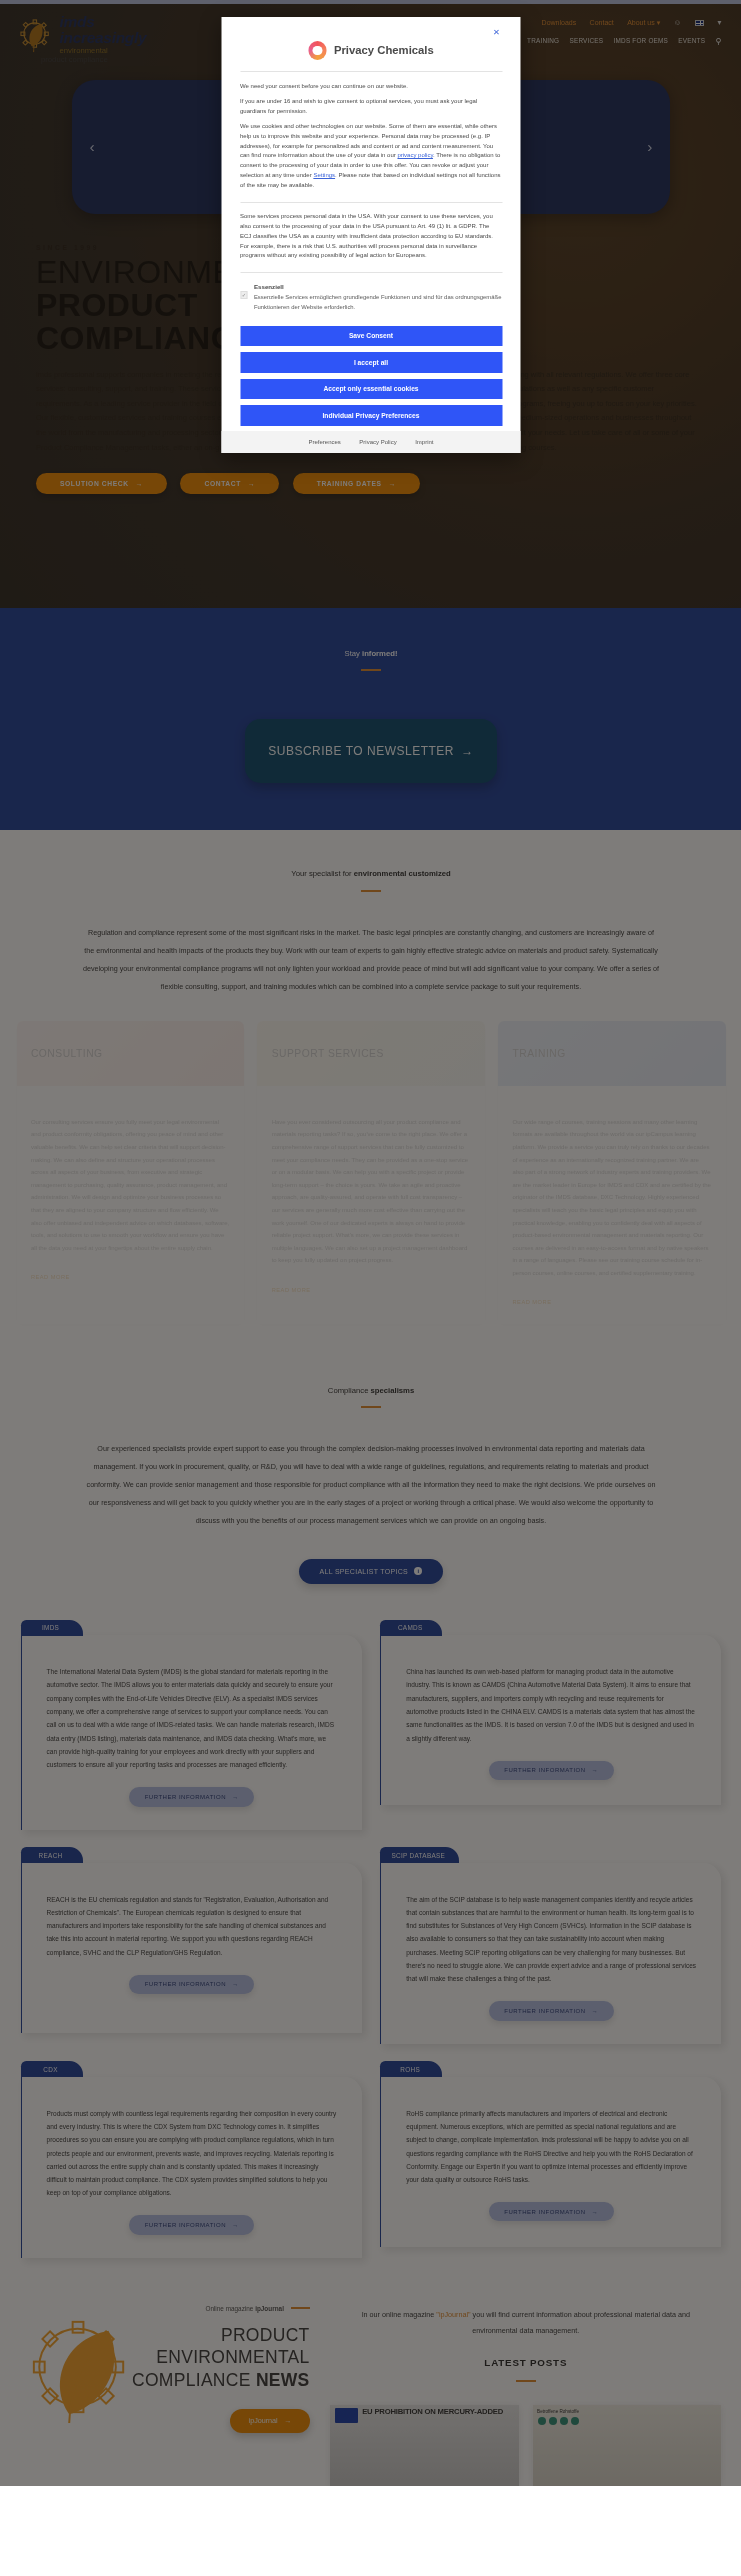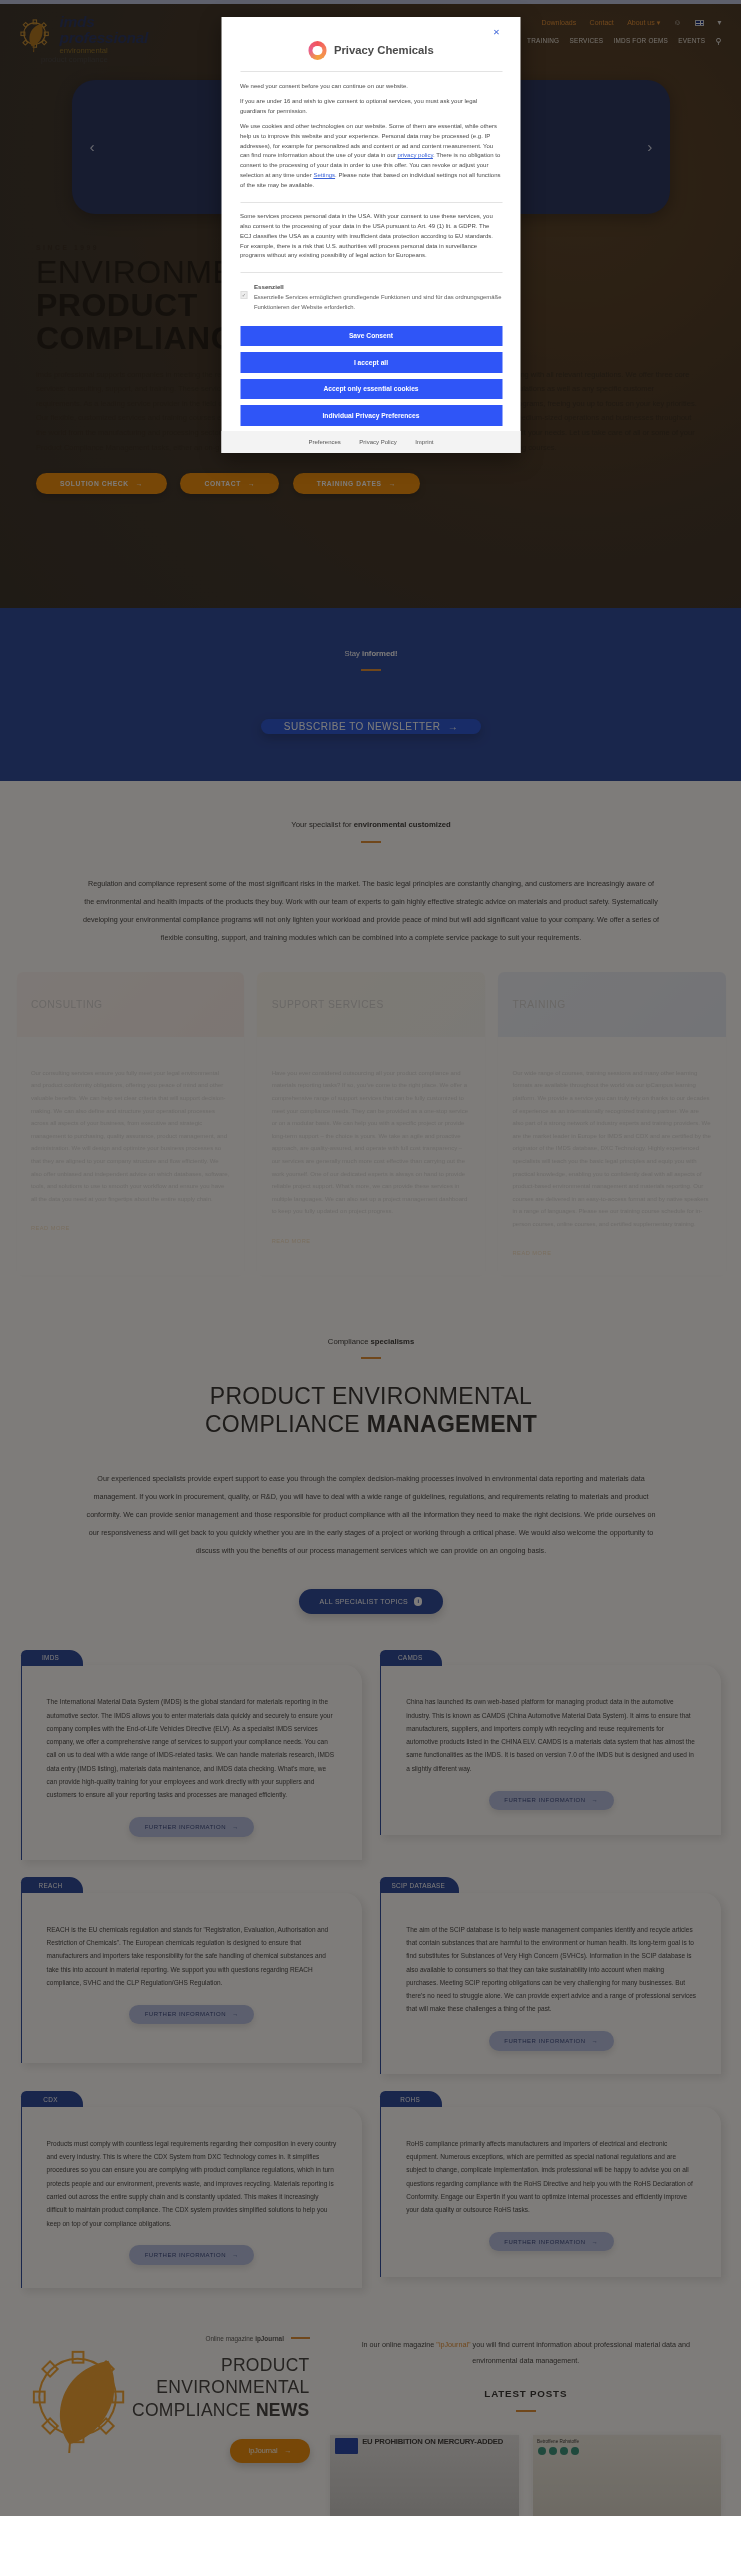--- a/index.html
+++ b/index.html
@@ -89,22 +89,22 @@
   }
 
   
   .newsletter { background:#20409a; color:#fff; text-align:center; padding:41px 0 47px 0; }
   .eyebrow { font-size:7.7px; }
   .eyebrow b { font-weight:700; }
   .rule { width:19.6px; height:2.1px; background:#e08a2e; margin:11.3px auto 23px auto; }
   .newsletter p { font-size:7.7px; line-height:2.2; max-width:330px; margin:0 auto; }
   .btn-orange {
     margin-top:25px; display:inline-flex; align-items:center; gap:7.2px;
-    background:#1d4ed8; color:#fff; border:none; border-radius:15.5px;
-    padding:2px 23px; font-size:10px; letter-spacing:0.5px; cursor:pointer;
+    background:#0c4a6e; color:#fff; border:none; border-radius:15.5px;
+    padding:25px 23px; font-size:12px; letter-spacing:0.5px; cursor:pointer;
     box-shadow:0 4.1px 10.3px rgba(0,0,0,.25);
   }
 
   
   .sect { padding: 39px 0 0 0; text-align:center; }
   .sect .eyebrow { color:#333; }
   .sect h2 {
     font-size: 23px; font-weight:200; color:#2b2b2b; line-height:1.22;
     letter-spacing:0.3px; max-width:464px; margin:0 auto;
   }
@@ -234,21 +234,21 @@
                 <rect x="10" y="49" width="7" height="7" transform="rotate(45 13 52)"></rect>
                 <rect x="48" y="49" width="7" height="7" transform="rotate(-45 51 52)"></rect>
               </g>
             </g>
             <path d="M46 14 C22 20 16 44 26 60 C40 58 54 40 46 14 Z" fill="#b07216"></path>
             <path d="M30 72 C30 58 34 38 44 18" stroke="#b07216" stroke-width="2" fill="none"></path>
           </svg>
         </div>
         <div class="logo-text">
           <div class="logo-l1">imds</div>
-          <div class="logo-l2">professional</div>
+          <div class="logo-l2">increasingly</div>
           <div class="logo-l3">environmental</div>
           <div class="logo-l4">product compliance</div>
         </div>
       </div>
 
       <div class="nav-right">
         <div class="nav-top">
           <a>Downloads</a>
           <a>Contact</a>
           <a>About us ▾</a>
@@ -349,24 +349,20 @@
         <div class="more">READ MORE</div>
       </div>
     </div>
   </section>
 
   <section class="sect" style="padding-top:62px">
     <div class="eyebrow">
       <span>Compliance </span><b>specialisms</b>
     </div>
     <div class="rule"></div>
-    <h2>
-      <span>PRODUCT ENVIRONMENTAL COMPLIANCE</span>
-      <b>MANAGEMENT</b>
-    </h2>
     <div class="body">Our experienced specialists provide expert support to ease you through the complex decision-making processes involved in environmental data reporting and materials data management. If you work in procurement, quality, or R&amp;D, you will have to deal with a wide range of guidelines, regulations, and requirements relating to materials and product conformity. We can provide senior management and those responsible for product compliance with all the information they need to make the right decisions. We pride ourselves on our responsiveness and will get back to you quickly whether you are in the early stages of a project or working through a critical phase. We would also welcome the opportunity to discuss with you the benefits of our process management services which we can provide on an ongoing basis.</div>
     <div style="margin-top:29px">
       <button class="btn-blue">
         <span>ALL SPECIALIST TOPICS</span>
         <span class="info-dot">i</span>
       </button>
     </div>
 
     <div class="boxgrid">
       <div class="cbox">

